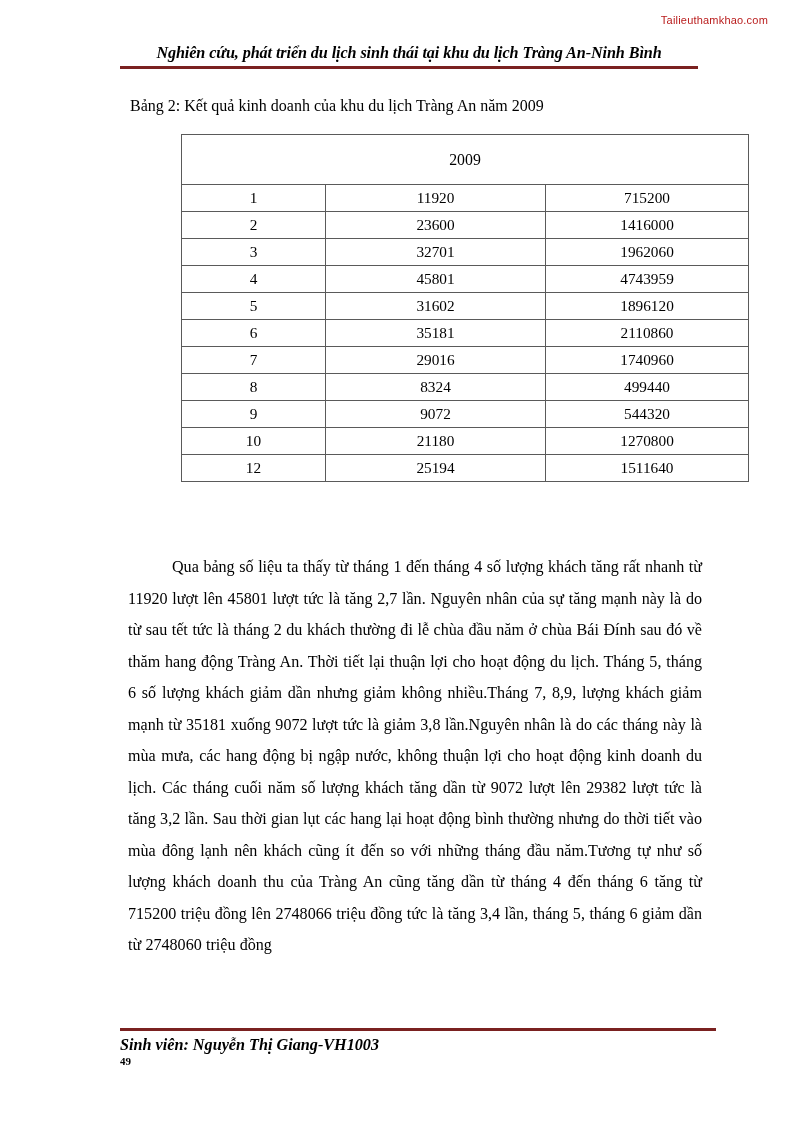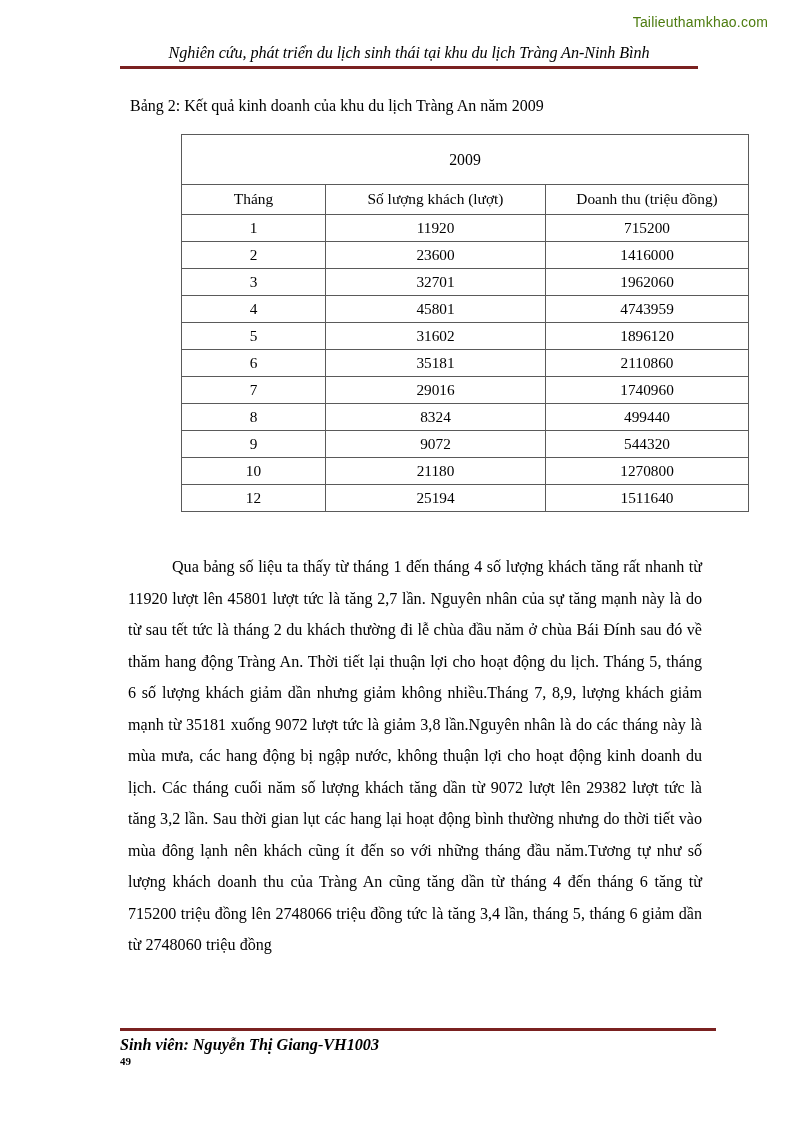--- a/index.html
+++ b/index.html
@@ -20,37 +20,37 @@
     overflow: hidden;
     box-sizing: border-box;
   }
 
   
   .watermark {
     position: absolute;
     top: 14px;
     right: 26px;
     font-family: "Liberation Sans", "DejaVu Sans", sans-serif;
-    font-size: 14px;
-    color: #4d7c0f;
+    font-size: 11px;
+    color: #b91c1c;
     letter-spacing: 0.2px;
     white-space: nowrap;
     user-select: none;
   }
 
   
   .header-block {
     position: absolute;
     top: 44px;
     left: 120px;
     width: 578px;
   }
   .header-title {
     font-style: italic;
-    font-weight: normal;
+    font-weight: bold;
     font-size: 16.2px;
     text-align: center;
     white-space: nowrap;
     line-height: 1.15;
     letter-spacing: -0.1px;
   }
   .header-rule {
     margin-top: 3px;
     height: 3px;
     background: #7a2120;
@@ -175,25 +175,20 @@
     <table class="data-table">
       <colgroup>
         <col class="col-month">
         <col class="col-visitors">
         <col class="col-revenue">
       </colgroup>
       <tbody id="table-body">
         <tr>
           <td class="year-cell" colspan="3">2009</td>
         </tr>
-        <tr class="head-row">
-          <td>Tháng</td>
-          <td>Số lượng khách (lượt)</td>
-          <td>Doanh thu (triệu đồng)</td>
-        </tr>
       <tr class="data-row">
             <td>1</td>
             <td>11920</td>
             <td>715200</td>
           </tr>
           <tr class="data-row">
             <td>2</td>
             <td>23600</td>
             <td>1416000</td>
           </tr>

